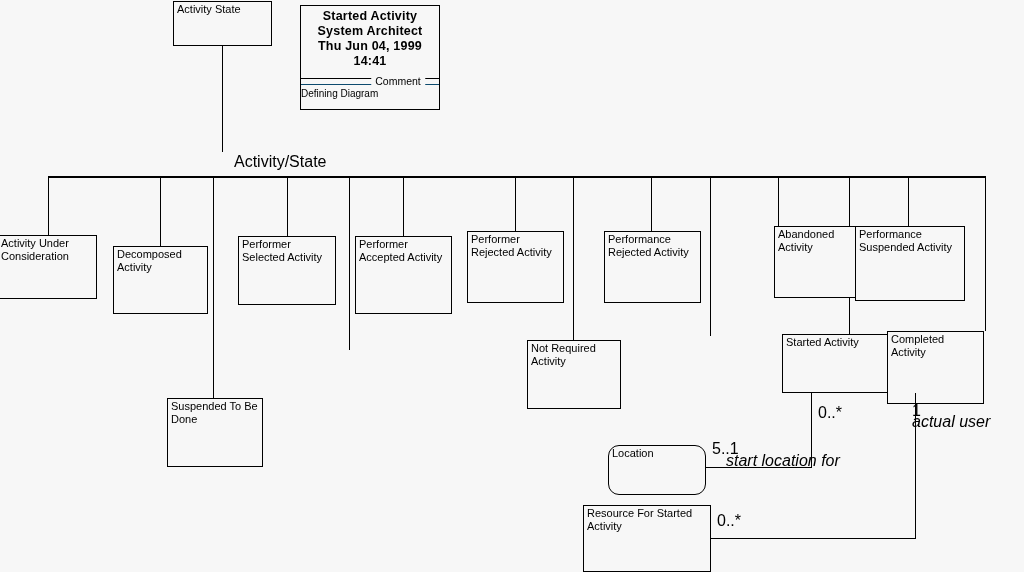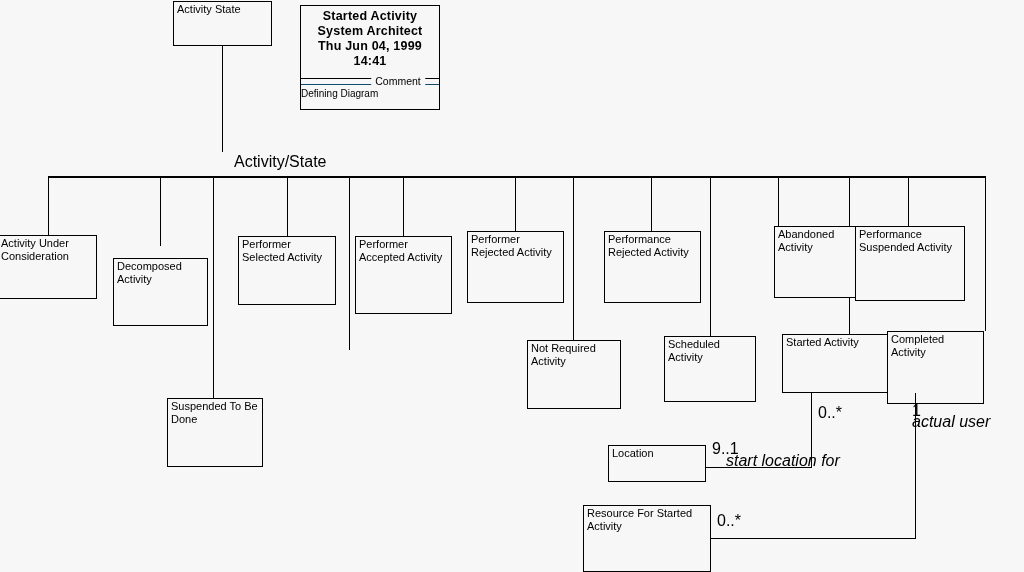--- a/index.html
+++ b/index.html
@@ -159,21 +159,21 @@
   <div class="line-v" style="left:778px; top:176px; height:50px;"></div>
   <div class="line-v" style="left:849px; top:176px; height:158px;"></div>
   <div class="line-v" style="left:908px; top:176px; height:50px;"></div>
   <div class="line-v" style="left:985px; top:176px; height:155px;"></div>
 
   <div class="box" style="left:-3px; top:235px; width:100px; height:64px;">
     <div class="label">Activity Under
 Consideration</div>
   </div>
 
-  <div class="box" style="left:113px; top:246px; width:95px; height:68px;margin-top:12px;">
+  <div class="box" style="left:113px; top:246px; width:95px; height:68px;">
     <div class="label">Decomposed
 Activity</div>
   </div>
 
   <div class="box" style="left:238px; top:236px; width:98px; height:69px;">
     <div class="label">Performer
 Selected Activity</div>
   </div>
 
   <div class="box" style="left:355px; top:236px; width:97px; height:78px;">
@@ -200,49 +200,46 @@
     <div class="label">Performance
 Suspended Activity</div>
   </div>
 
 
   <div class="box" style="left:527px; top:340px; width:94px; height:69px;padding-left:48px;">
     <div class="label">Not Required
 Activity</div>
   </div>
 
-  <div class="box" style="left:664px; top:336px; width:92px; height:66px;">
-    <div class="label">Scheduled Activity</div>
-  </div>
 
   <div class="box" style="left:782px; top:334px; width:136px; height:59px;">
     <div class="label">Started Activity</div>
   </div>
 
   <div class="box" style="left:887px; top:331px; width:97px; height:73px;">
     <div class="label">Completed Activity</div>
   </div>
 
   <div class="box" style="left:167px; top:398px; width:96px; height:69px;">
     <div class="label">Suspended To Be
 Done</div>
   </div>
 
-  <div class="box" style="left:608px; top:445px; width:98px; height:37px;">
+  <div class="box" style="left:608px; top:445px; width:98px; height:50px;border-radius:11px;">
     <div class="label">Location</div>
   </div>
 
   <div class="box" style="left:583px; top:505px; width:128px; height:67px;">
     <div class="label">Resource For Started
 Activity</div>
   </div>
 
   <div class="line-h" style="left:706px; top:467px; width:105px;"></div>
   <div class="line-v" style="left:811px; top:393px; height:75px;"></div>
-  <div class="edge-label" style="left:712px; top:443px;">9..1</div>
+  <div class="edge-label" style="left:712px; top:443px;">5..1</div>
   <div class="edge-label role" style="left:726px; top:455px;">start location for</div>
   <div class="edge-label" style="left:818px; top:407px;">0..*</div>
 
   <div class="line-h" style="left:711px; top:538px; width:205px;"></div>
   <div class="line-v" style="left:915px; top:393px; height:146px;"></div>
   <div class="edge-label" style="left:717px; top:515px;">0..*</div>
   <div class="edge-label" style="left:912px; top:405px;">1</div>
   <div class="edge-label role" style="left:912px; top:416px;">actual user</div>
 
 </div>

